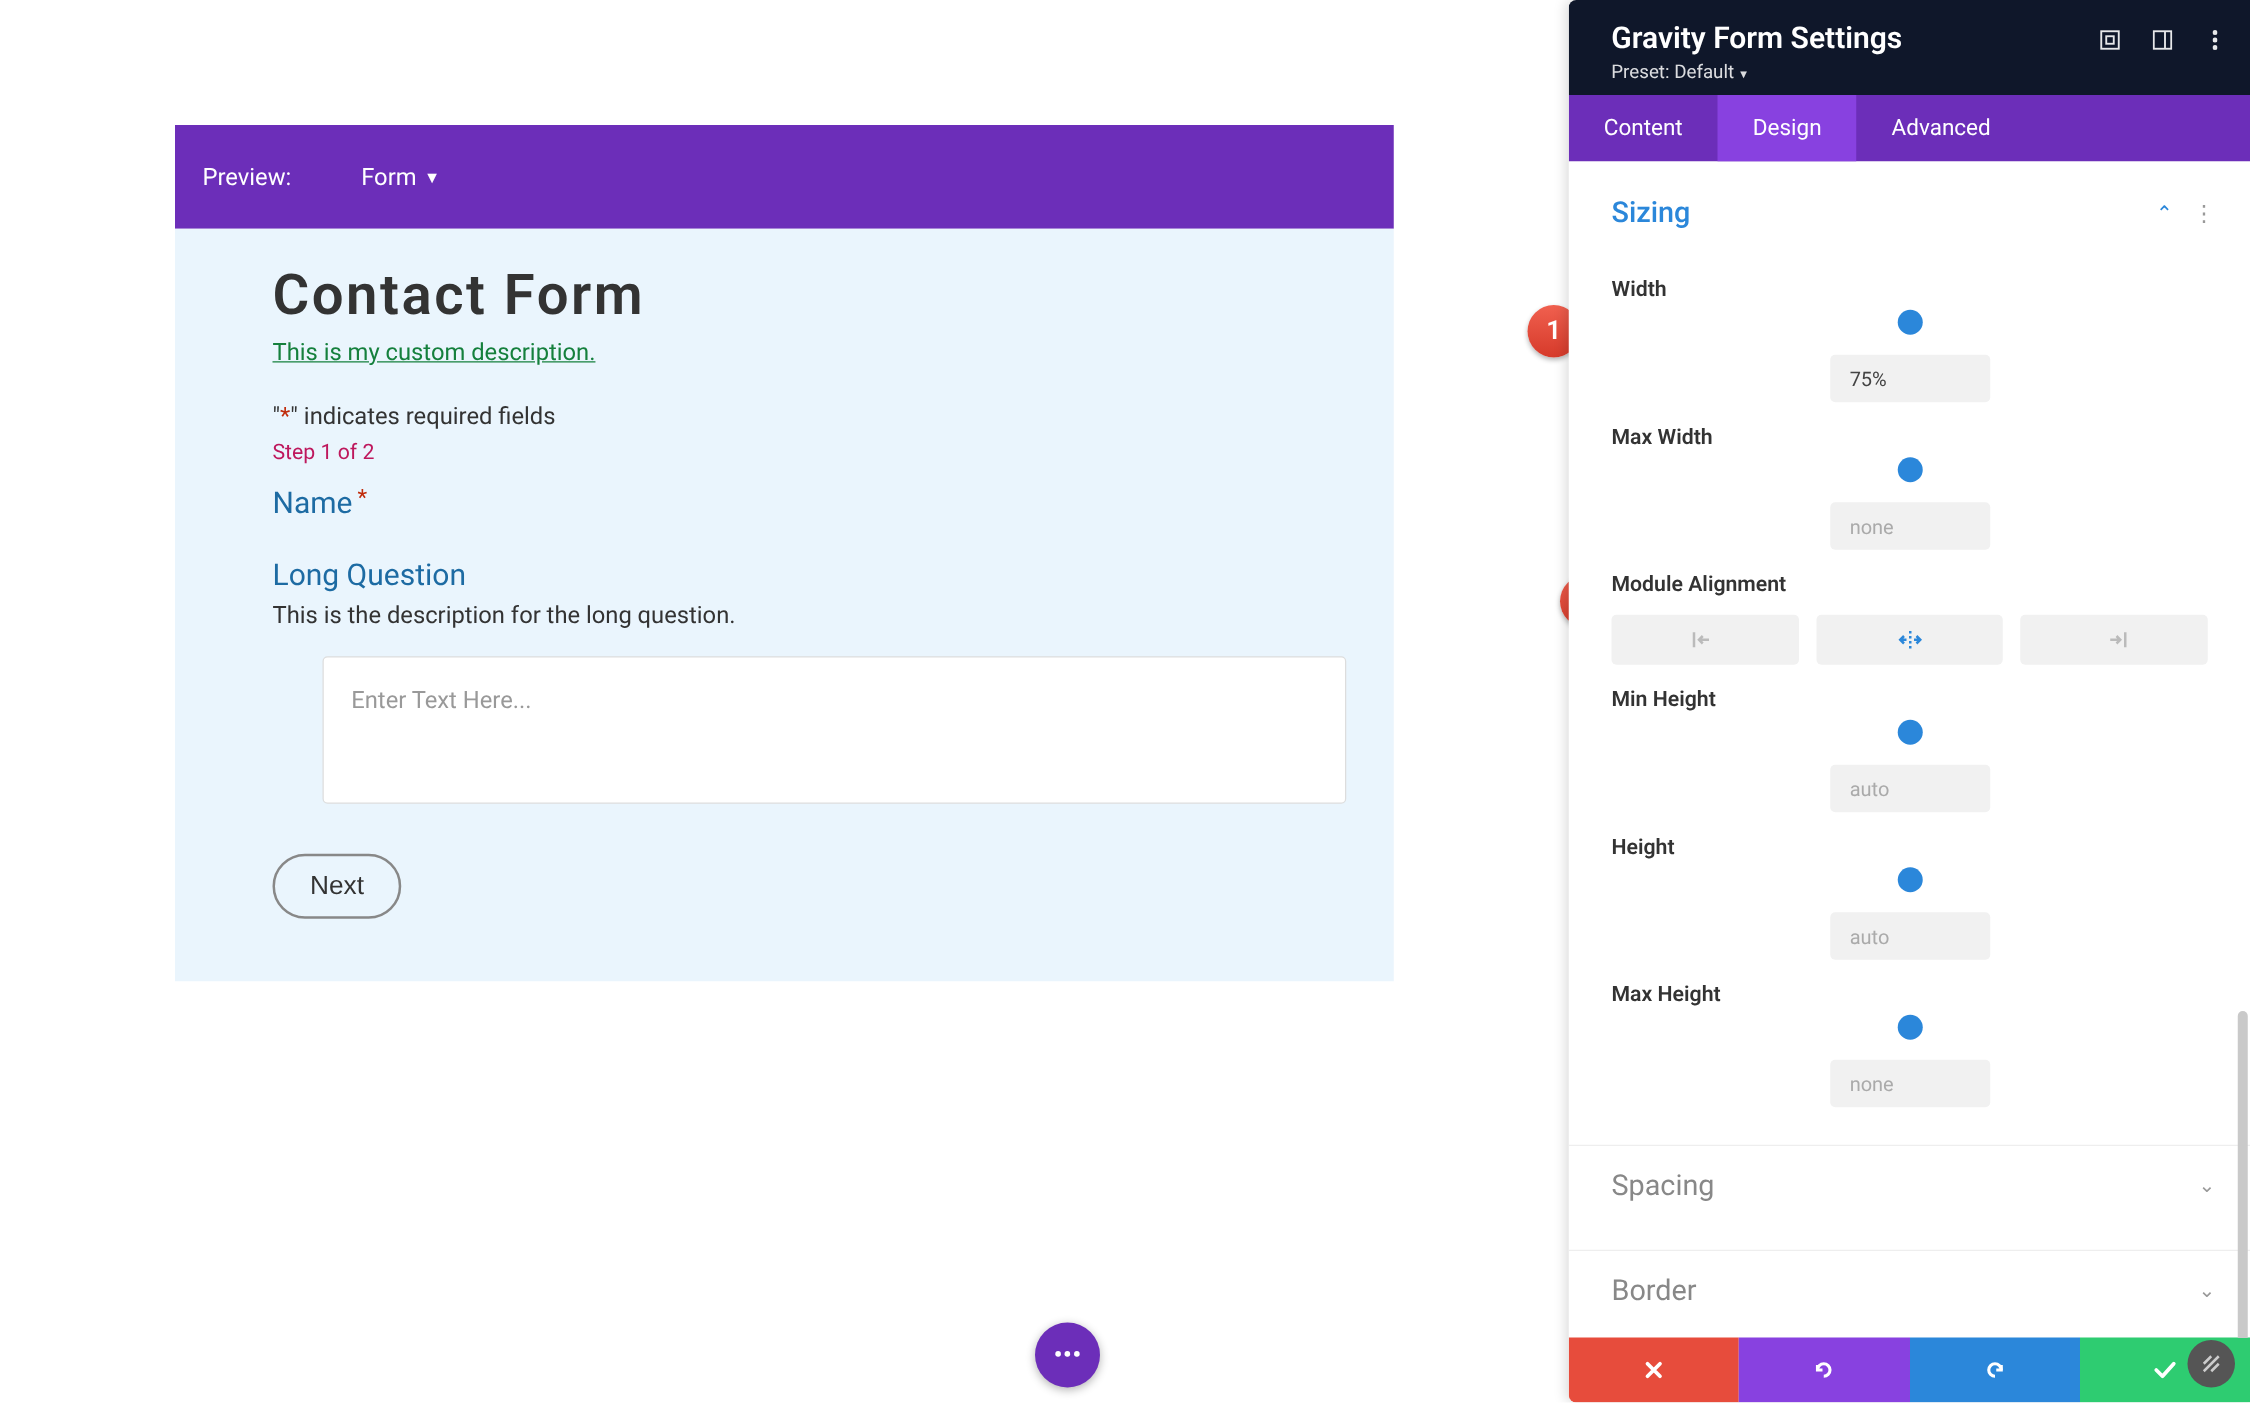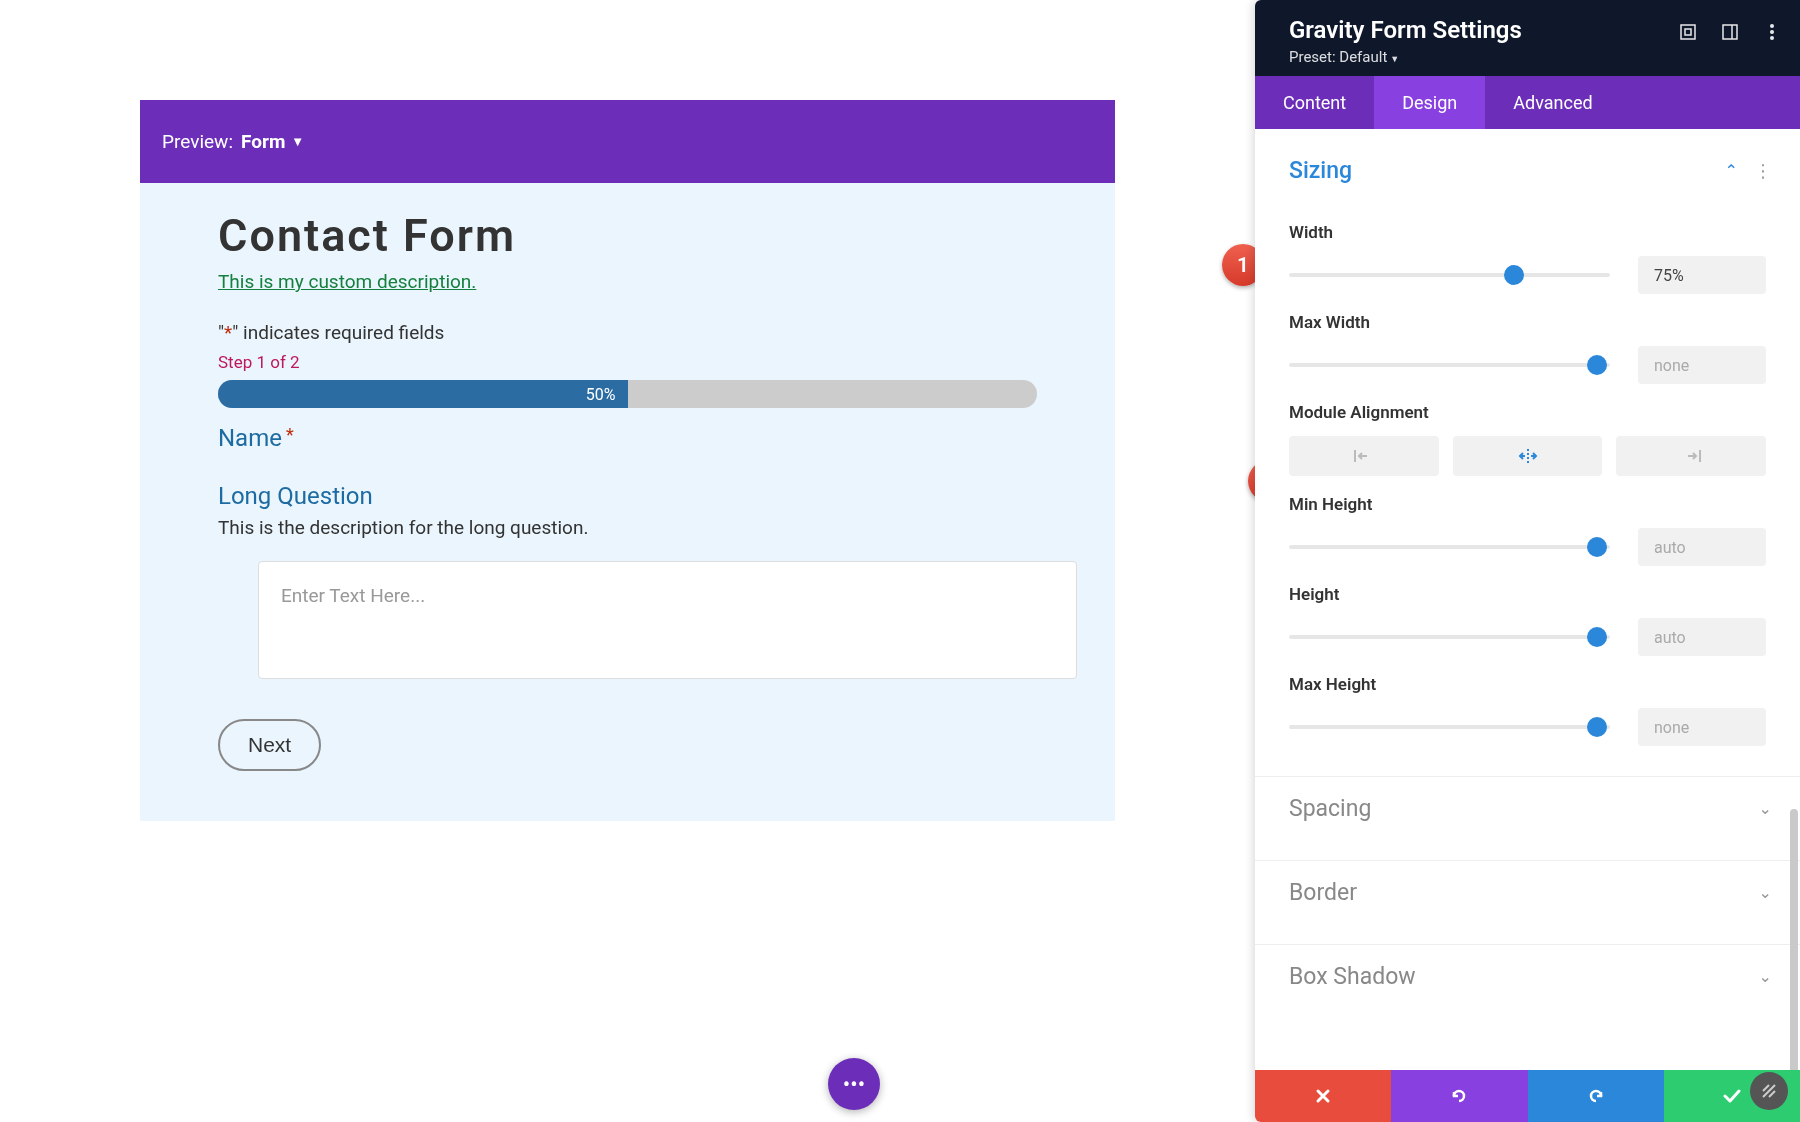--- a/index.html
+++ b/index.html
@@ -26,21 +26,21 @@
   background: #6c2eb9;
   height: 83px;
   display: flex;
   align-items: center;
   padding: 0 22px;
   margin: 0 140px;
   color: #fff;
   font-size: 19px;
 }
 .preview-header .label { font-weight: 400; margin-right: 8px; }
-.preview-header .value { font-weight: 700; margin-right: 6px; }
+.preview-header .value { font-weight: 400; margin-right: 6px; margin-left: 48px; }
 .preview-header .chev { font-size: 13px; }
 
 .form-body {
   background: #eaf5fd;
   margin: 0 140px;
   padding: 26px 78px 50px 78px;
 }
 
 .form-title {
   font-size: 45px;
@@ -217,21 +217,21 @@
 .section-h.open .title { color: #2b87da; font-size: 23px; font-weight: 500; }
 .section-h .title { color: #888; font-size: 23px; font-weight: 400; }
 .section-h .chev-up { color: #2b87da; font-size: 16px; }
 .section-h .chev-down { color: #999; font-size: 16px; }
 .section-h .dots { color: #999; font-size: 18px; margin-left: 12px; }
 .section-h .right { display:flex; align-items:center; gap:4px; }
 
 .prop { padding: 6px 34px 6px 34px; }
 .prop-label { font-size: 17px; font-weight: 600; color: #333; margin-bottom: 14px; margin-top: 18px; }
 
-.slider-row { display: flex; align-items: center; gap: 28px; }
+.slider-row { display: flex; align-items: center; gap: 28px; flex-direction: column; }
 .slider {
   flex: 1;
   height: 4px;
   background: #e6e6e6;
   position: relative;
   border-radius: 2px;
 }
 .slider-thumb {
   position: absolute;
   width: 20px;
@@ -314,23 +314,20 @@
 
   <div class="form-body">
     <h1 class="form-title">Contact Form</h1>
     <div class="form-desc">This is my custom description.</div>
 
     <div class="required-note">
       <span>"</span><span class="asterisk">*</span><span>" indicates required fields</span>
     </div>
     <div class="step">Step 1 of 2</div>
 
-    <div class="progress">
-      <div class="progress-fill" style="width:50%">50%</div>
-    </div>
 
     <div class="field-label">
       <span>Name</span><span class="req">*</span>
     </div>
 
     <div class="name-inputs">
     </div>
 
     <div class="field-label">Long Question</div>
     <div class="long-desc">This is the description for the long question.</div>

